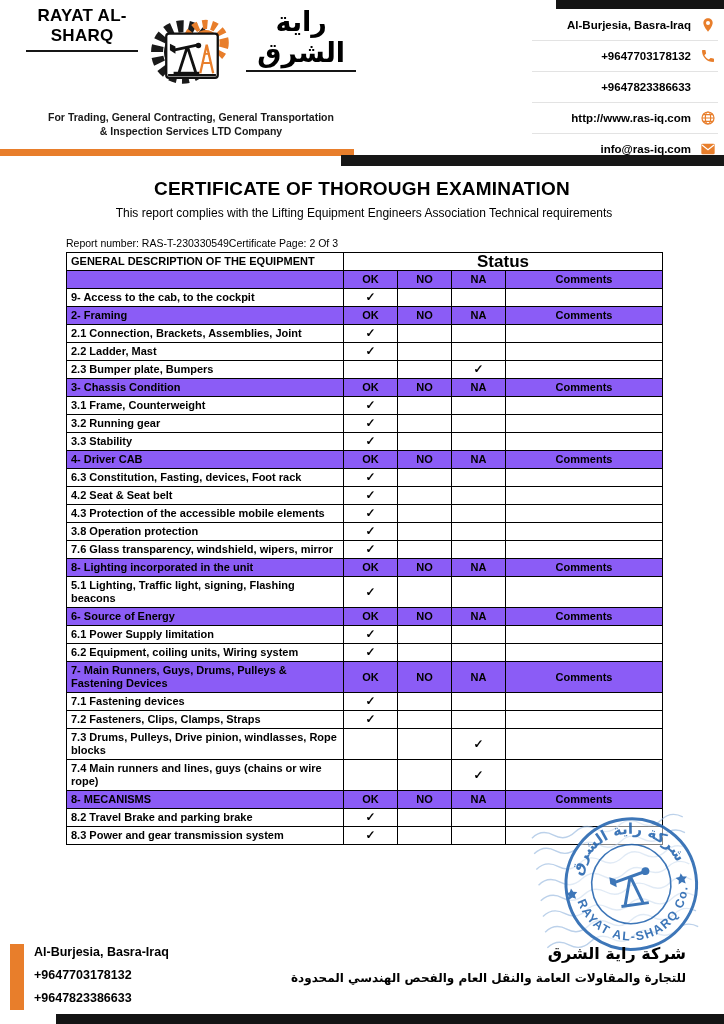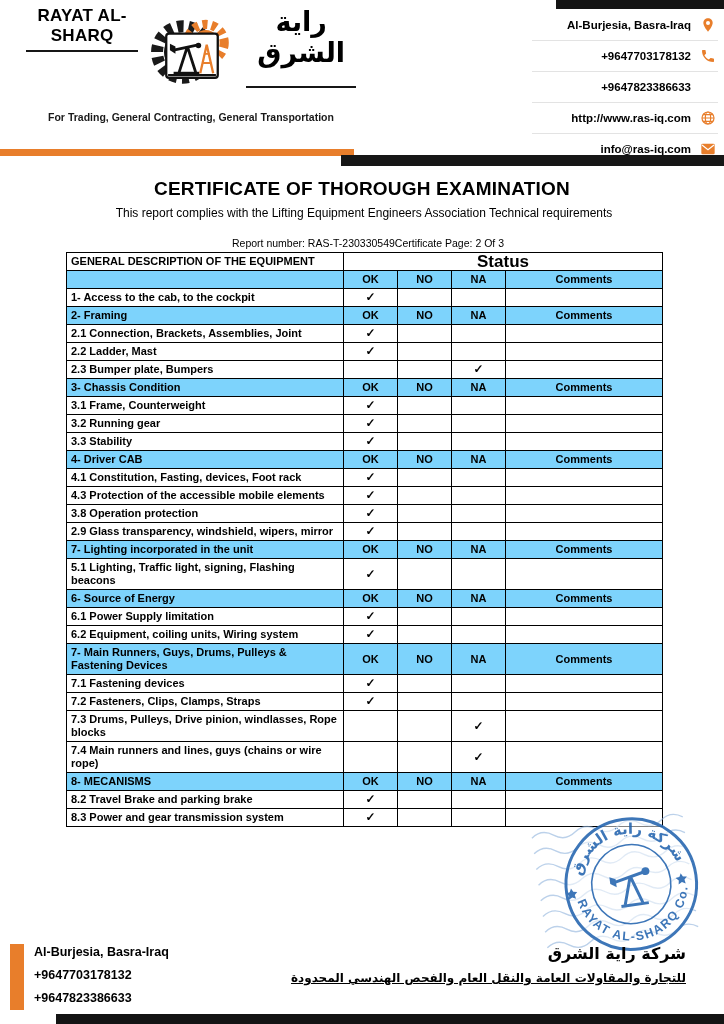--- a/index.html
+++ b/index.html
@@ -10,61 +10,61 @@
   }
   .ar { font-family:"DejaVu Sans", sans-serif; direction:rtl; }
 
   
   .top-strip { position:absolute; top:0; right:0; width:168px; height:9px; background:#141414; }
 
   
   .logo-block { position:absolute; left:26px; top:6px; width:330px; text-align:center; }
   .logo-row { display:flex; align-items:flex-start; justify-content:center; gap:8px; }
   .company-en { font-size:17px; font-weight:bold; letter-spacing:.3px; border-bottom:2px solid #161616; padding-bottom:4px; }
-  .company-ar { font-size:27px; font-weight:bold; border-bottom:2px solid #161616; padding-bottom:18px; direction:rtl; }
+  .company-ar { font-size:27px; font-weight:bold; border-bottom:2px solid #161616; padding-bottom:2px; direction:rtl; }
   .tagline { font-size:10.5px; font-weight:bold; line-height:14px; margin-top:8px; color:#1a1a1a; }
 
   
   .contact { position:absolute; top:10px; right:6px; width:186px; font-size:11.5px; font-weight:bold; }
   .contact-row { display:flex; align-items:center; justify-content:flex-end; gap:9px; padding:6px 2px; border-bottom:1px solid #e3e3e3; min-height:18px; }
   .contact-row:last-child { border-bottom:none; }
   .contact-row svg { flex:0 0 auto; display:block; }
   .icon-spacer { width:16px; height:16px; flex:0 0 auto; }
 
   
   .bar-orange { position:absolute; left:0; top:149px; width:354px; height:7px; background:#E87E2B; }
   .bar-black  { position:absolute; left:341px; top:155px; width:383px; height:11px; background:#161616; }
 
   
   .doc-title { position:absolute; top:178px; left:0; right:0; text-align:center; font-size:19px; font-weight:bold; letter-spacing:.2px; }
   .doc-subtitle { position:absolute; top:206px; left:4px; right:0; text-align:center; font-size:12px; }
 
   
-  .report-line { position:absolute; top:237px; left:66px; width:604px; display:flex; justify-content:center; font-size:10.5px; }
+  .report-line { position:absolute; top:237px; left:66px; width:604px; display:flex; justify-content:flex-start; font-size:10.5px; }
 
   
   .table-wrap { position:absolute; top:252px; left:66px; width:597px; }
   table.checklist { width:100%; border-collapse:collapse; table-layout:fixed; }
   .checklist th, .checklist td { border:1px solid #000; padding:2px 4px; font-size:11px; line-height:13px; font-weight:bold; vertical-align:middle; }
   .checklist .desc-head { text-align:left; font-size:11px; }
   .checklist .status-head { text-align:center; font-size:17px; }
   .checklist td.desc { text-align:left; }
   .checklist td.st { text-align:center; }
-  .checklist tr.sec td { background:#7dd3fc; }
+  .checklist tr.sec td { background:#8b5cf6; }
   .checklist td.chk { font-size:12px; }
 
   
   .stamp { position:absolute; left:536px; top:786px; width:178px; height:178px; transform:rotate(-8deg); opacity:.93; pointer-events:none; }
 
   
   .footer-orange-bar { position:absolute; left:10px; top:944px; width:14px; height:66px; background:#E87E2B; }
   .footer-left { position:absolute; left:34px; top:941px; font-size:12.5px; font-weight:bold; line-height:23px; }
   .footer-right { position:absolute; right:38px; top:944px; text-align:right; }
   .footer-ar-1 { font-size:16px; font-weight:bold; }
-  .footer-ar-2 { font-size:12px; font-weight:bold; margin-top:8px;text-decoration:underline; }
+  .footer-ar-2 { font-size:12px; font-weight:bold; margin-top:8px; }
   .bottom-bar { position:absolute; left:56px; right:0; bottom:0; height:10px; background:#141414; }
 </style>
 </head>
 <body>
 
 <div class="page">
 
   <div class="top-strip"></div>
 
   <div class="logo-block">
@@ -84,20 +84,21 @@
           <path d="M30 73 H58" stroke="#111" stroke-width="3"></path>
           <path d="M59 73 L66 42 L73 73" fill="none" stroke="#E87E2B" stroke-width="2.5"></path>
           <path d="M61 62 H71 M63 52 H69" stroke="#E87E2B" stroke-width="2"></path>
           <path d="M24 75 H76" stroke="#111" stroke-width="2"></path>
         </svg>
       </span>
       <span class="company-ar ar">راية الشرق</span>
     </div>
     <div class="tagline">
       <div>For Trading, General Contracting, General Transportation</div>
+      <div>&amp; Inspection Services LTD Company</div>
     </div>
   </div>
 
   <div class="contact">
     <div class="contact-row">
       <span>Al-Burjesia, Basra-Iraq</span>
       <svg width="16" height="16" viewBox="0 0 24 24">
         <path d="M12 2C8.1 2 5 5.1 5 9c0 5.2 7 13 7 13s7-7.8 7-13c0-3.9-3.1-7-7-7z" fill="#E87E2B"></path>
         <circle cx="12" cy="9" r="3" fill="#fff"></circle>
       </svg>
@@ -157,21 +158,21 @@
       </thead>
       <tbody id="checklist-body">
           <tr class="sec">
             <td class="desc"></td>
             <td class="st">OK</td>
             <td class="st">NO</td>
             <td class="st">NA</td>
             <td class="st">Comments</td>
           </tr>
           <tr>
-            <td class="desc">1- Access to the cab, to the cockpit</td>
+            <td class="desc">9- Access to the cab, to the cockpit</td>
             <td class="st chk">✓</td>
             <td class="st"></td>
             <td class="st"></td>
             <td class="st"></td>
           </tr>
           <tr class="sec">
             <td class="desc">2- Framing</td>
             <td class="st">OK</td>
             <td class="st">NO</td>
             <td class="st">NA</td>
@@ -227,49 +228,56 @@
             <td class="st"></td>
           </tr>
           <tr class="sec">
             <td class="desc">4- Driver CAB</td>
             <td class="st">OK</td>
             <td class="st">NO</td>
             <td class="st">NA</td>
             <td class="st">Comments</td>
           </tr>
           <tr>
-            <td class="desc">4.1 Constitution, Fasting, devices, Foot rack</td>
+            <td class="desc">6.3 Constitution, Fasting, devices, Foot rack</td>
+            <td class="st chk">✓</td>
+            <td class="st"></td>
+            <td class="st"></td>
+            <td class="st"></td>
+          </tr>
+          <tr>
+            <td class="desc">4.2 Seat &amp; Seat belt</td>
             <td class="st chk">✓</td>
             <td class="st"></td>
             <td class="st"></td>
             <td class="st"></td>
           </tr>
           <tr>
             <td class="desc">4.3 Protection of the accessible mobile elements</td>
             <td class="st chk">✓</td>
             <td class="st"></td>
             <td class="st"></td>
             <td class="st"></td>
           </tr>
           <tr>
             <td class="desc">3.8 Operation protection</td>
             <td class="st chk">✓</td>
             <td class="st"></td>
             <td class="st"></td>
             <td class="st"></td>
           </tr>
           <tr>
-            <td class="desc">2.9 Glass transparency, windshield, wipers, mirror</td>
-            <td class="st chk">✓</td>
-            <td class="st"></td>
-            <td class="st"></td>
-            <td class="st"></td>
-          </tr>
-          <tr class="sec">
-            <td class="desc">7- Lighting incorporated in the unit</td>
+            <td class="desc">7.6 Glass transparency, windshield, wipers, mirror</td>
+            <td class="st chk">✓</td>
+            <td class="st"></td>
+            <td class="st"></td>
+            <td class="st"></td>
+          </tr>
+          <tr class="sec">
+            <td class="desc">8- Lighting incorporated in the unit</td>
             <td class="st">OK</td>
             <td class="st">NO</td>
             <td class="st">NA</td>
             <td class="st">Comments</td>
           </tr>
           <tr>
             <td class="desc">5.1 Lighting, Traffic light, signing, Flashing beacons</td>
             <td class="st chk">✓</td>
             <td class="st"></td>
             <td class="st"></td>

